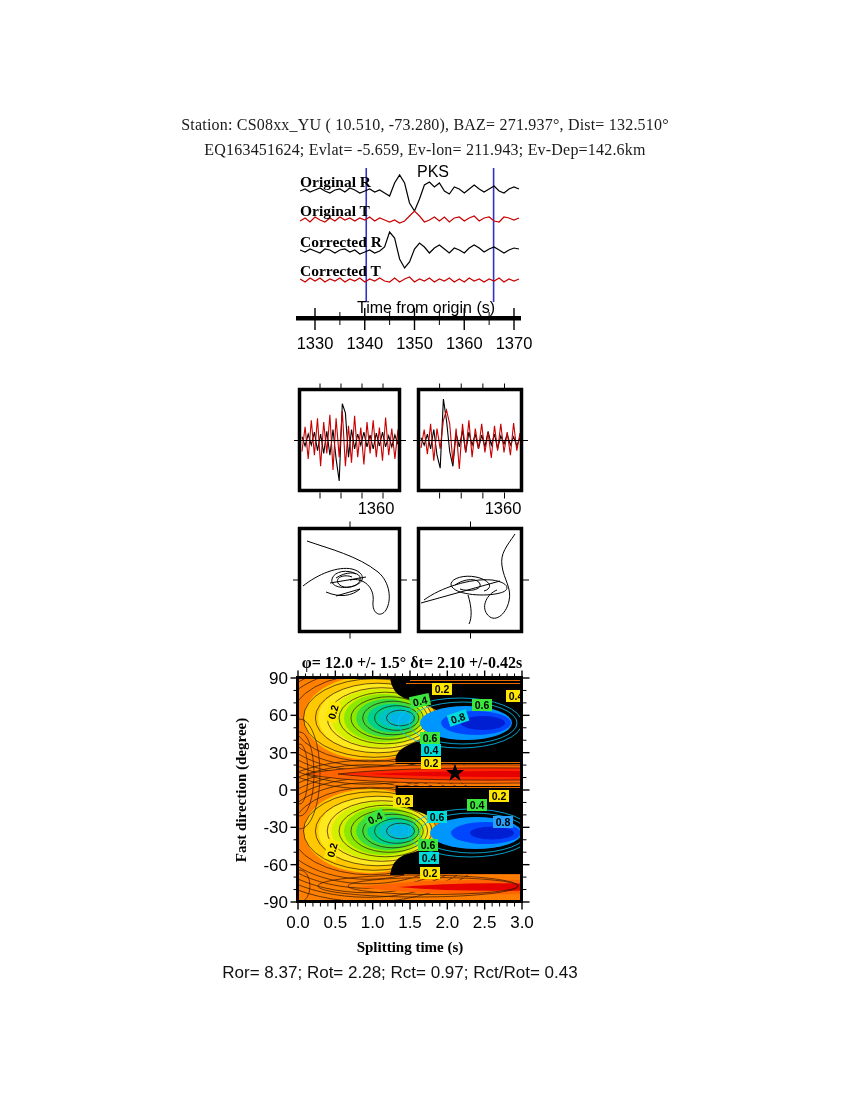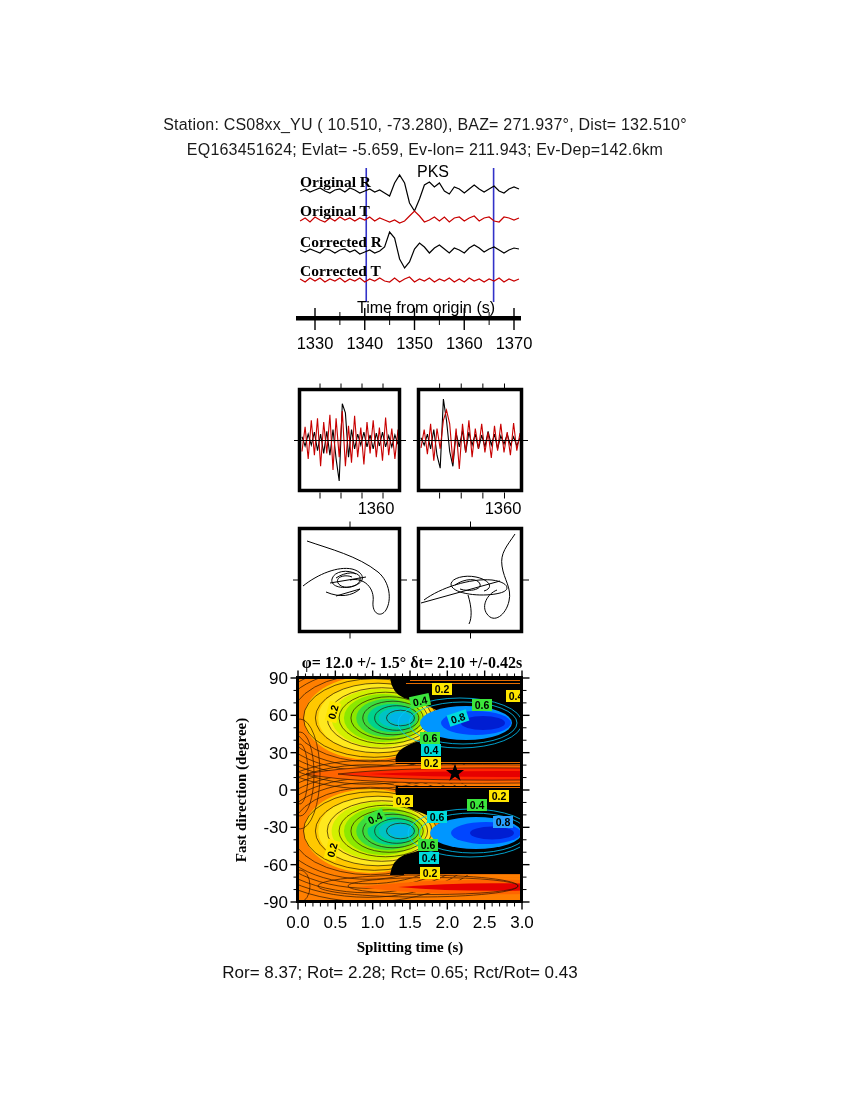--- a/index.html
+++ b/index.html
@@ -1,19 +1,19 @@
 <!DOCTYPE html>
 <html><head>
 <meta charset="utf-8">
 <style>
   html,body{margin:0;padding:0;}
   body{width:850px;height:1100px;background:#ffffff;position:relative;
        font-family:"Liberation Sans",sans-serif;overflow:hidden;}
   .hdr{position:absolute;left:0;width:850px;text-align:center;color:#1a1a1a;
-       font-size:16px;letter-spacing:0.2px;}
+       font-size:16px;letter-spacing:0.2px;font-family:Liberation Serif, serif;}
   #figure-svg{position:absolute;left:0;top:0;}
   .footer{position:absolute;left:0;width:800px;text-align:center;color:#111;font-size:17px;}
   text{fill:#000;}
   .sans{font-family:"Liberation Sans",sans-serif;}
   .serifb{font-family:"Liberation Serif","DejaVu Serif",serif;font-weight:bold;}
 </style>
 </head>
 <body>
 
 <div class="hdr" style="top:116px">Station: CS08xx_YU (  10.510,  -73.280), BAZ=  271.937°, Dist=  132.510°</div>
@@ -432,13 +432,13 @@
         <text x="288" y="721.333" text-anchor="end" font-size="17" class="sans">60</text>
         <text x="288" y="758.6659999999999" text-anchor="end" font-size="17" class="sans">30</text>
         <text x="288" y="795.999" text-anchor="end" font-size="17" class="sans">0</text>
         <text x="288" y="833.332" text-anchor="end" font-size="17" class="sans">-30</text>
         <text x="288" y="870.665" text-anchor="end" font-size="17" class="sans">-60</text>
         <text x="288" y="907.998" text-anchor="end" font-size="17" class="sans">-90</text>
       </g>
   </g>
 </svg>
 
-<div class="footer" style="top:963px">Ror= 8.37; Rot= 2.28; Rct= 0.65; Rct/Rot= 0.43</div>
+<div class="footer" style="top:963px">Ror= 8.37; Rot= 2.28; Rct= 0.97; Rct/Rot= 0.43</div>
 
 </body></html>

